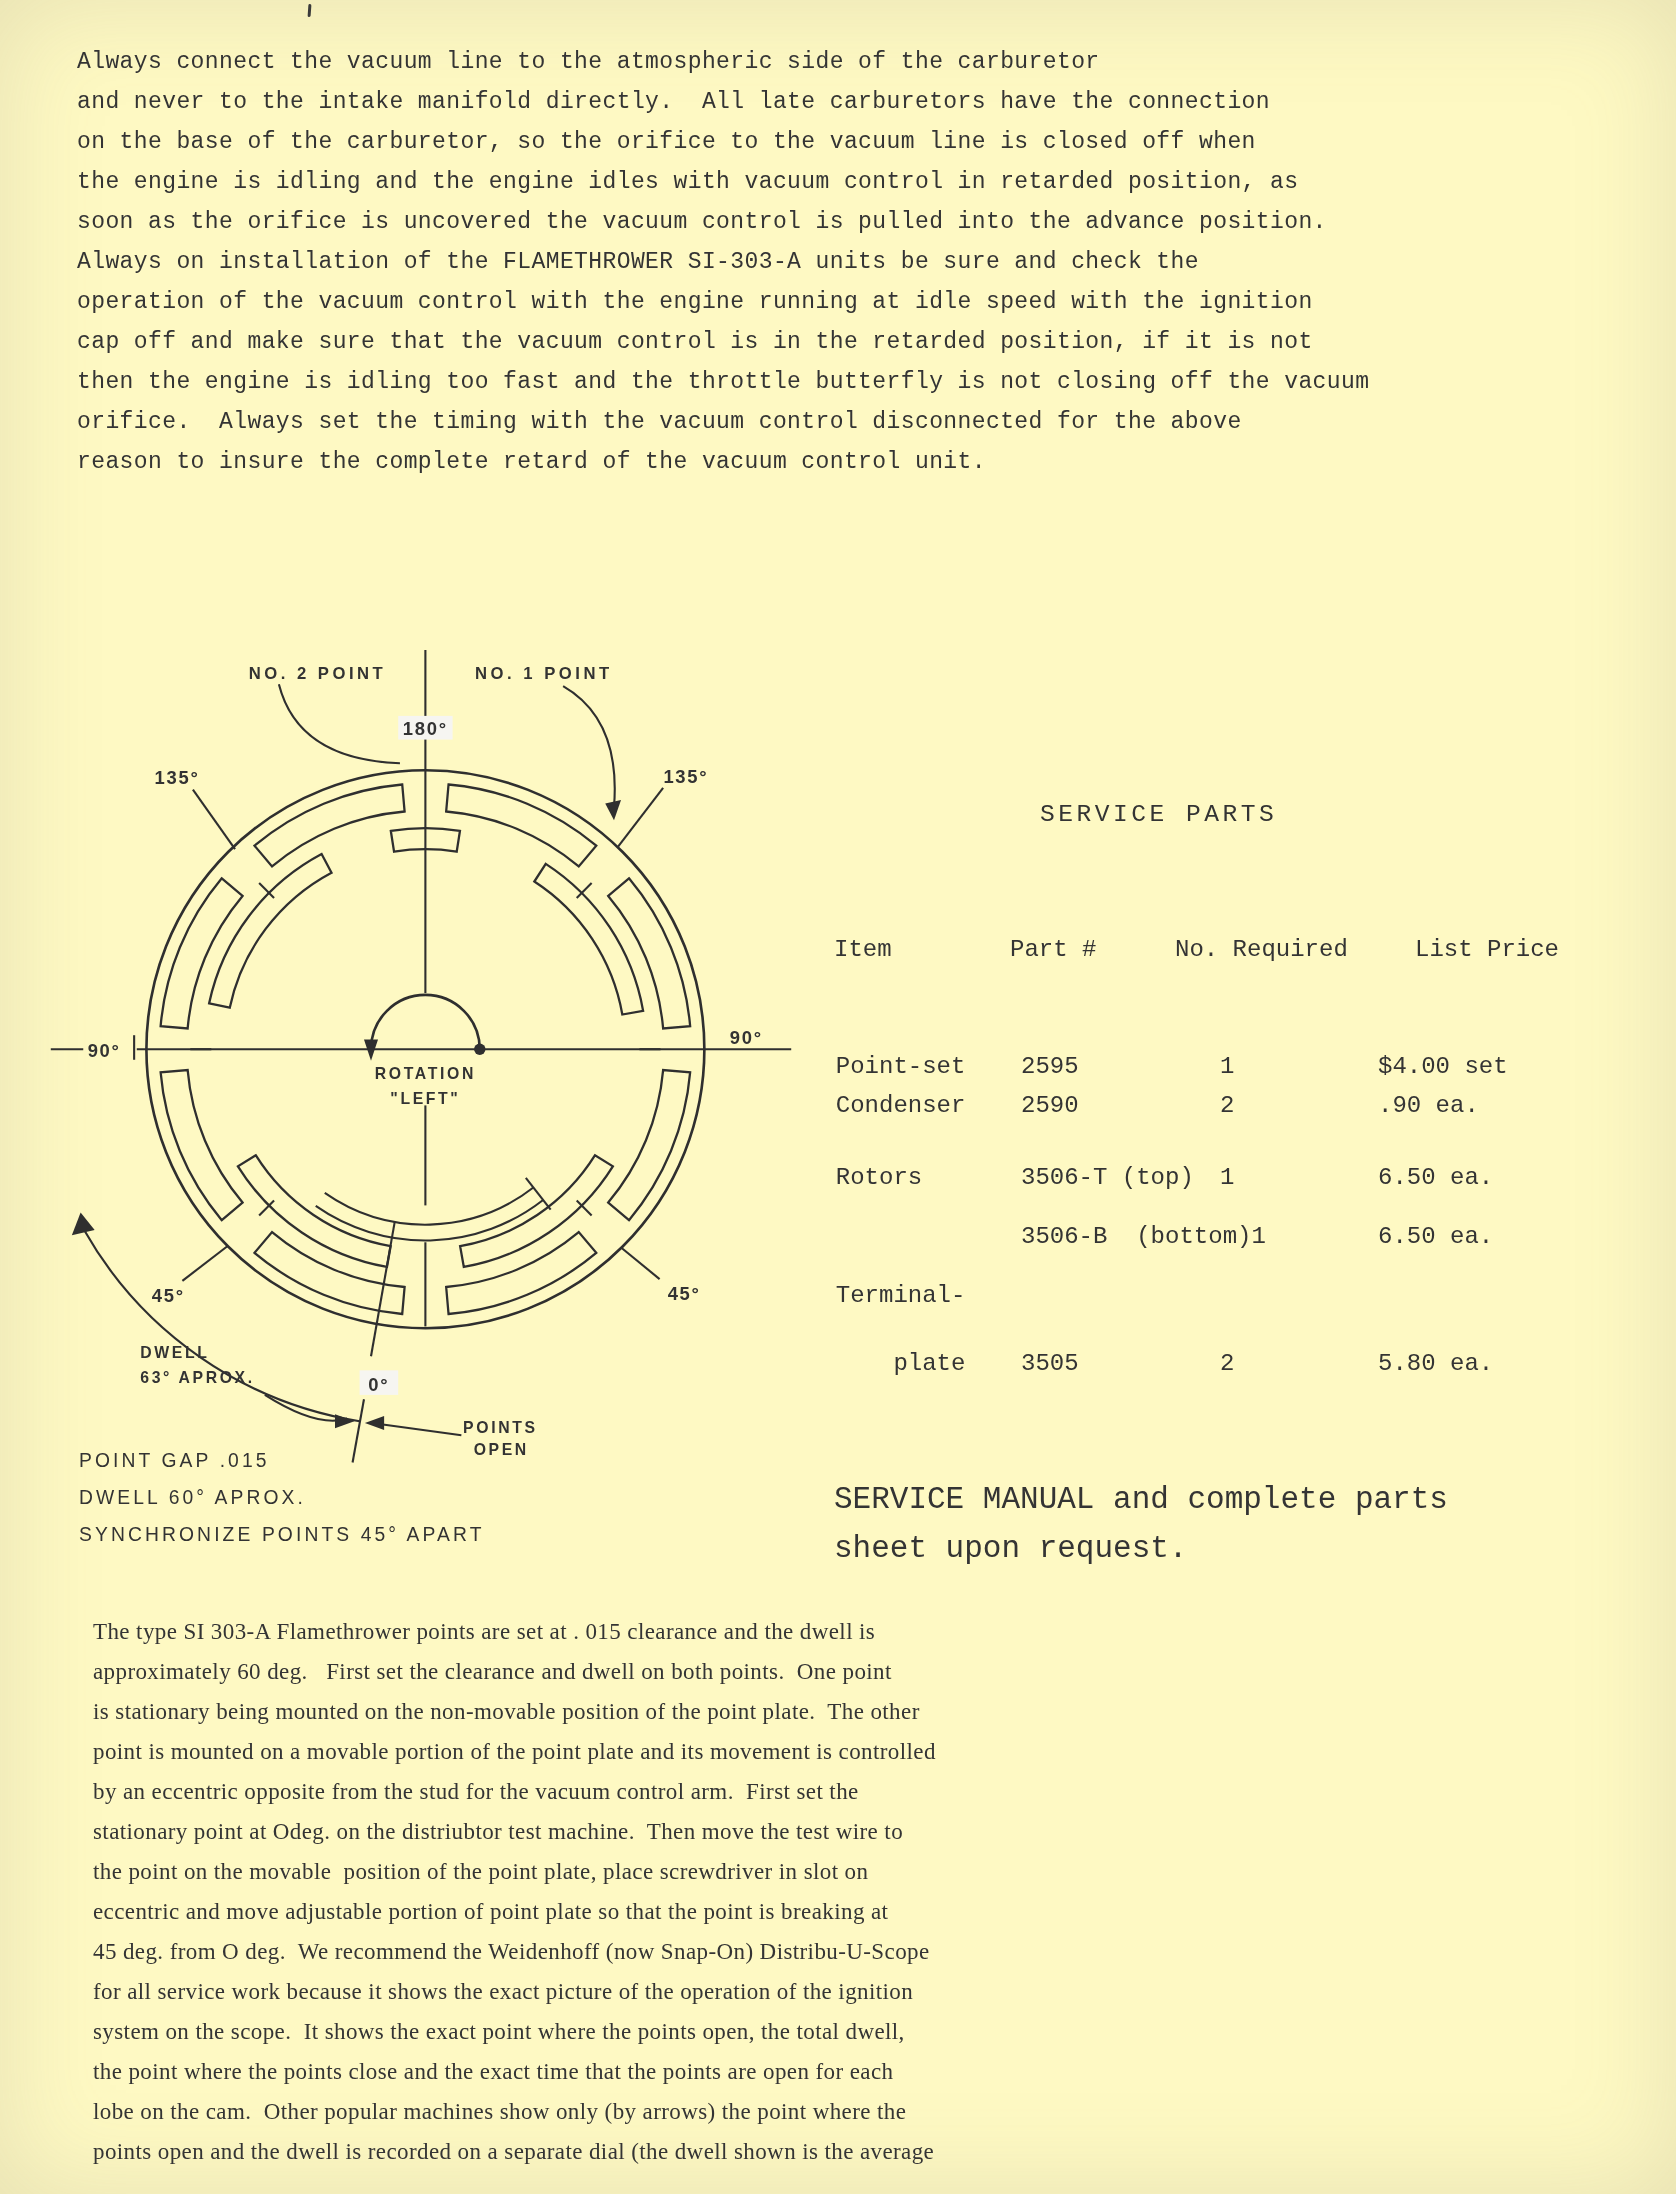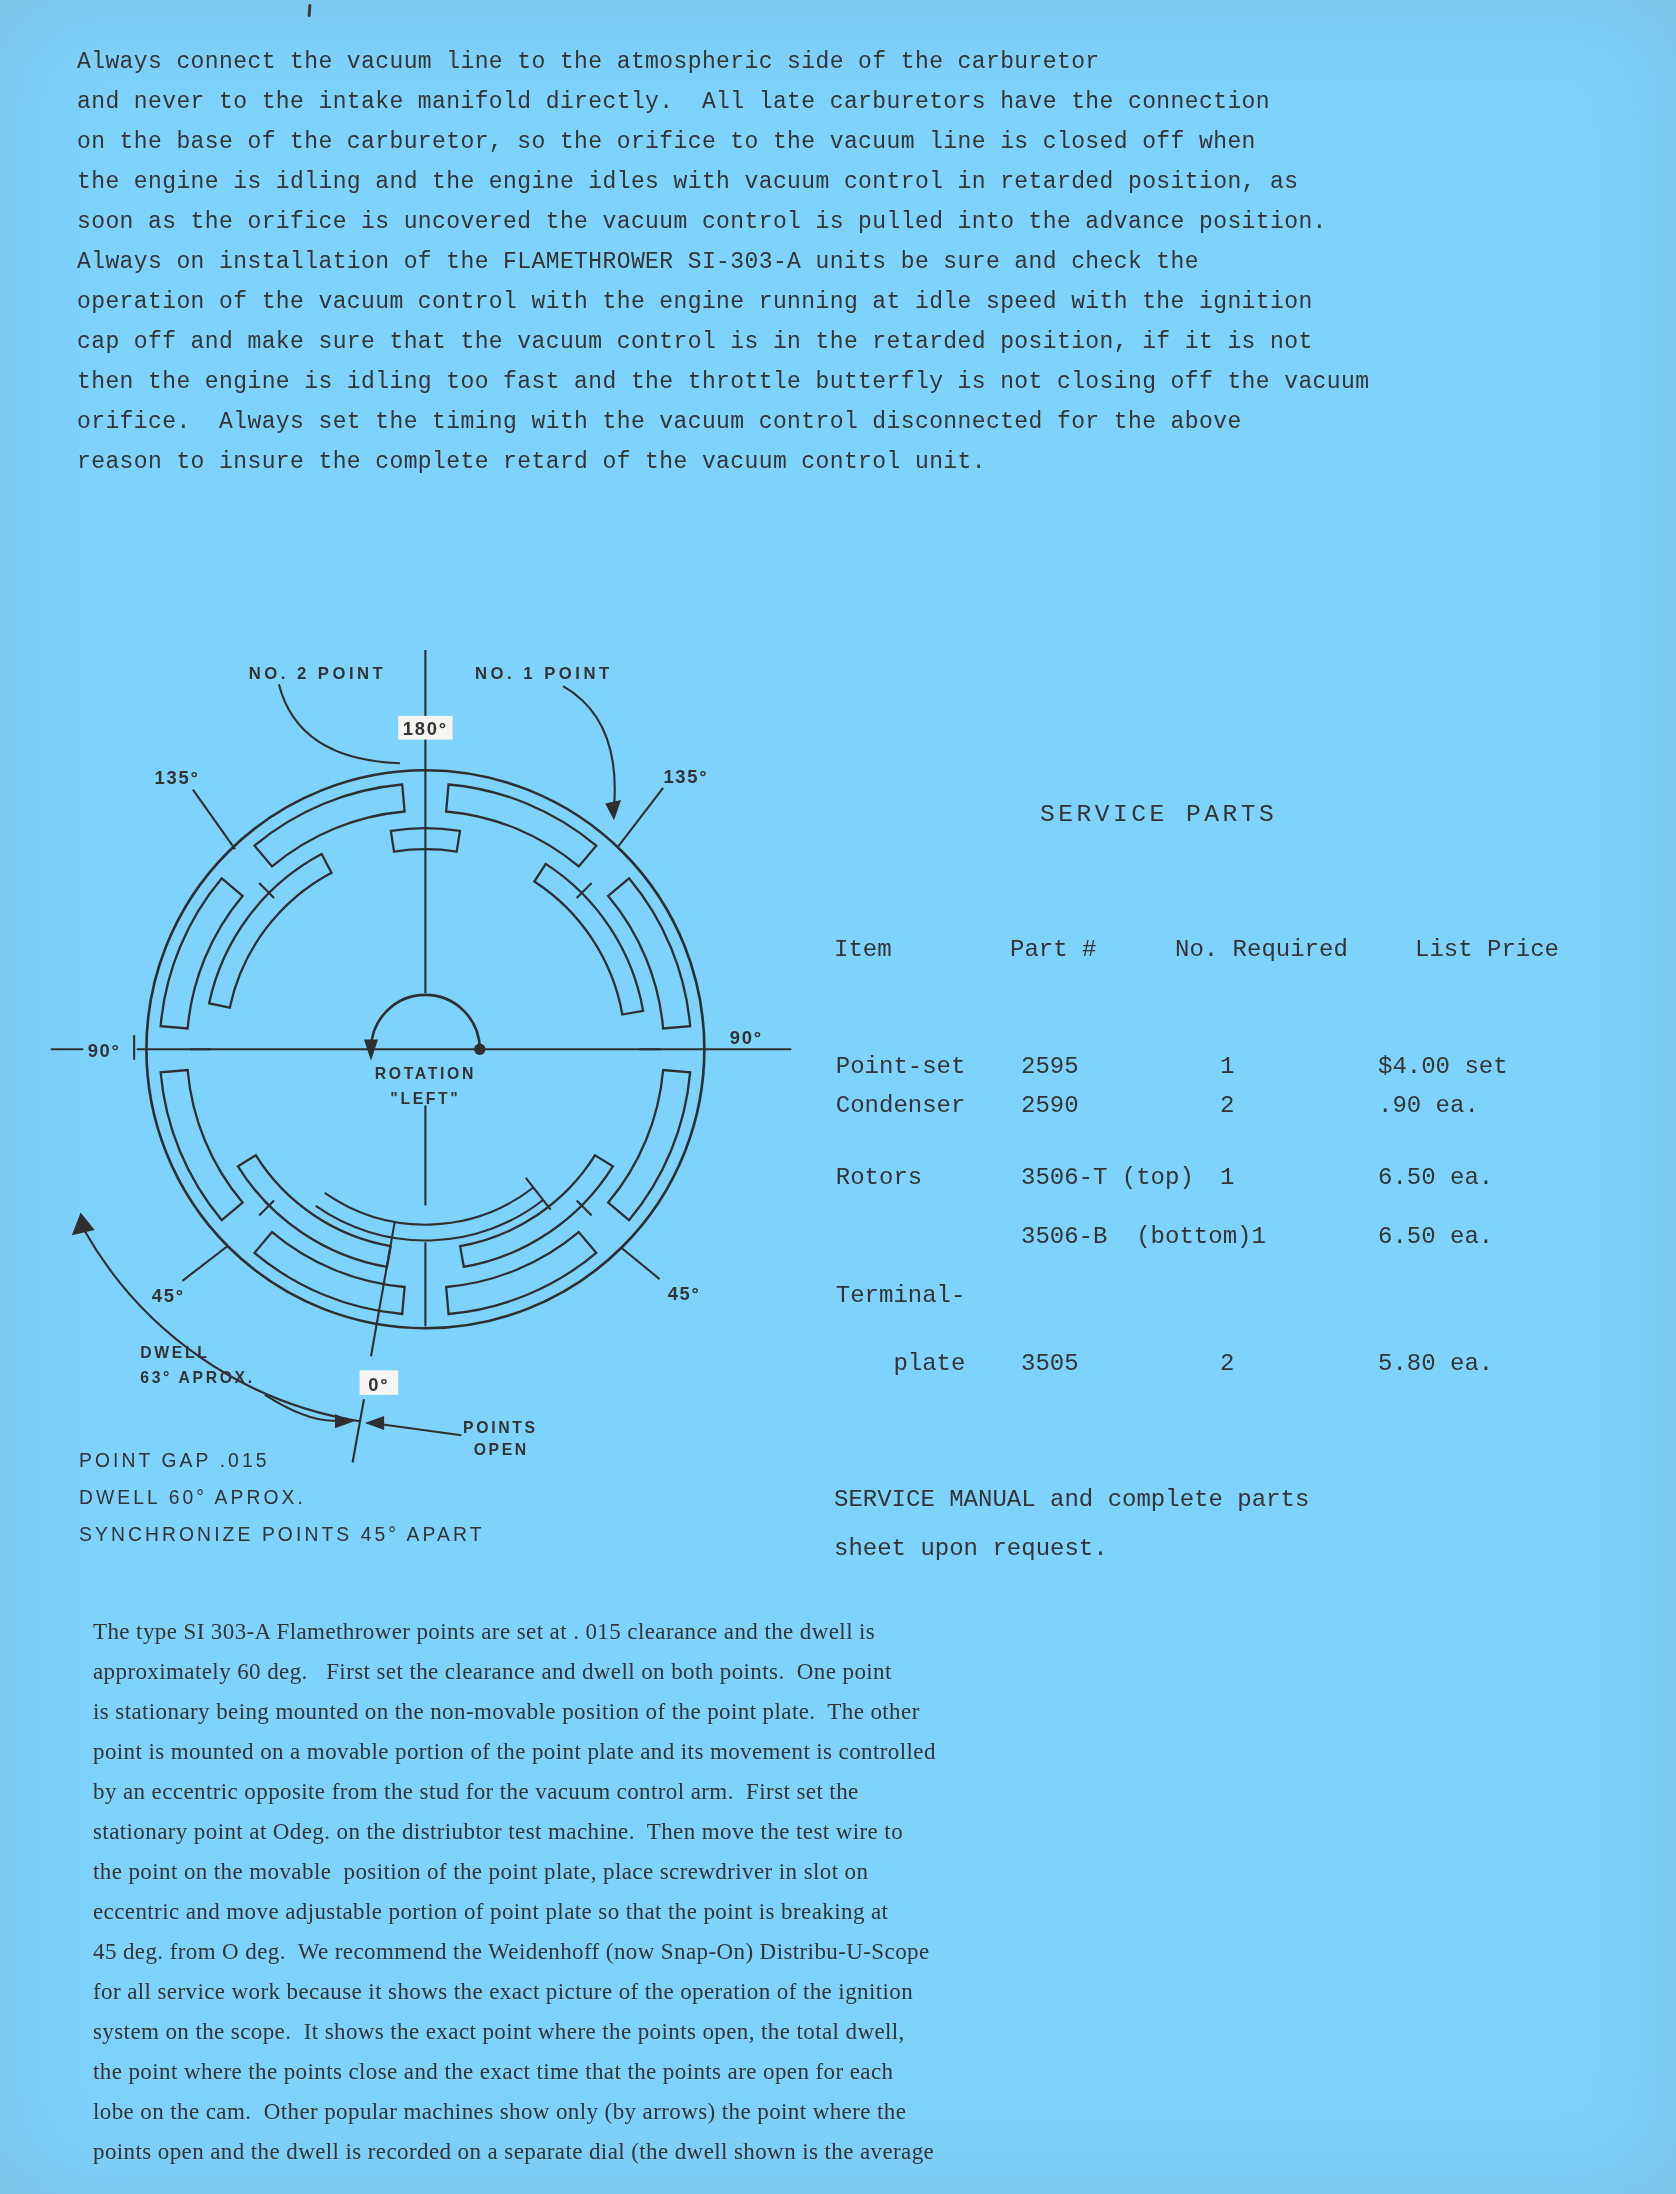--- a/index.html
+++ b/index.html
@@ -1,19 +1,19 @@
 <!DOCTYPE html>
 <html style="font-size:14px"><head>
 <meta charset="utf-8">
 <style>
   html,body{margin:0;padding:0;background:#d8d6d2;}
   .page{
     position:relative;
     width:1677px;height:2195px;
-    background:#7dd3fc;
+    background:#fef9c3;
     overflow:hidden;
     font-family:"Liberation Mono", monospace;
     color:#343434;
     box-shadow:inset 0 0 105px rgba(120,115,105,.18);
   }
   .typed{
     position:absolute;
     font-size:23px;
     line-height:40px;
     white-space:pre-wrap;
@@ -31,21 +31,21 @@
   .sp-head{position:absolute;left:834px;top:936px;width:816px;height:35px;font-size:24px;}
   .sp-head span{position:absolute;white-space:pre;}
   .sp-rows{position:absolute;left:834px;top:1045px;width:816px;font-size:24px;}
   .t-row{position:absolute;left:0;width:816px;height:35px;}
   .t-c0{position:absolute;left:1.8px;white-space:pre;}
   .t-c1{position:absolute;left:187px;white-space:pre;}
   .t-c2{position:absolute;left:386px;white-space:pre;}
   .t-c3{position:absolute;left:544px;width:255px;text-align:left;white-space:pre;}
   .sp-note{
     position:absolute;left:834px;top:1475px;
-    font-size:24px;line-height:49px;white-space:pre-wrap;
+    font-size:31px;line-height:49px;white-space:pre-wrap;
   }
   
   .diagram-svg{position:absolute;left:35px;top:628px;width:772px;height:939px;}
   text.dlabel{
     font-family:"Liberation Sans", sans-serif;
     font-weight:bold;fill:#333;
   }
   .ls-big{font-size:19px;letter-spacing:4px;}
   .ls-deg{font-size:21px;letter-spacing:2px;}
   .ls-small{font-size:18px;letter-spacing:3px;}

